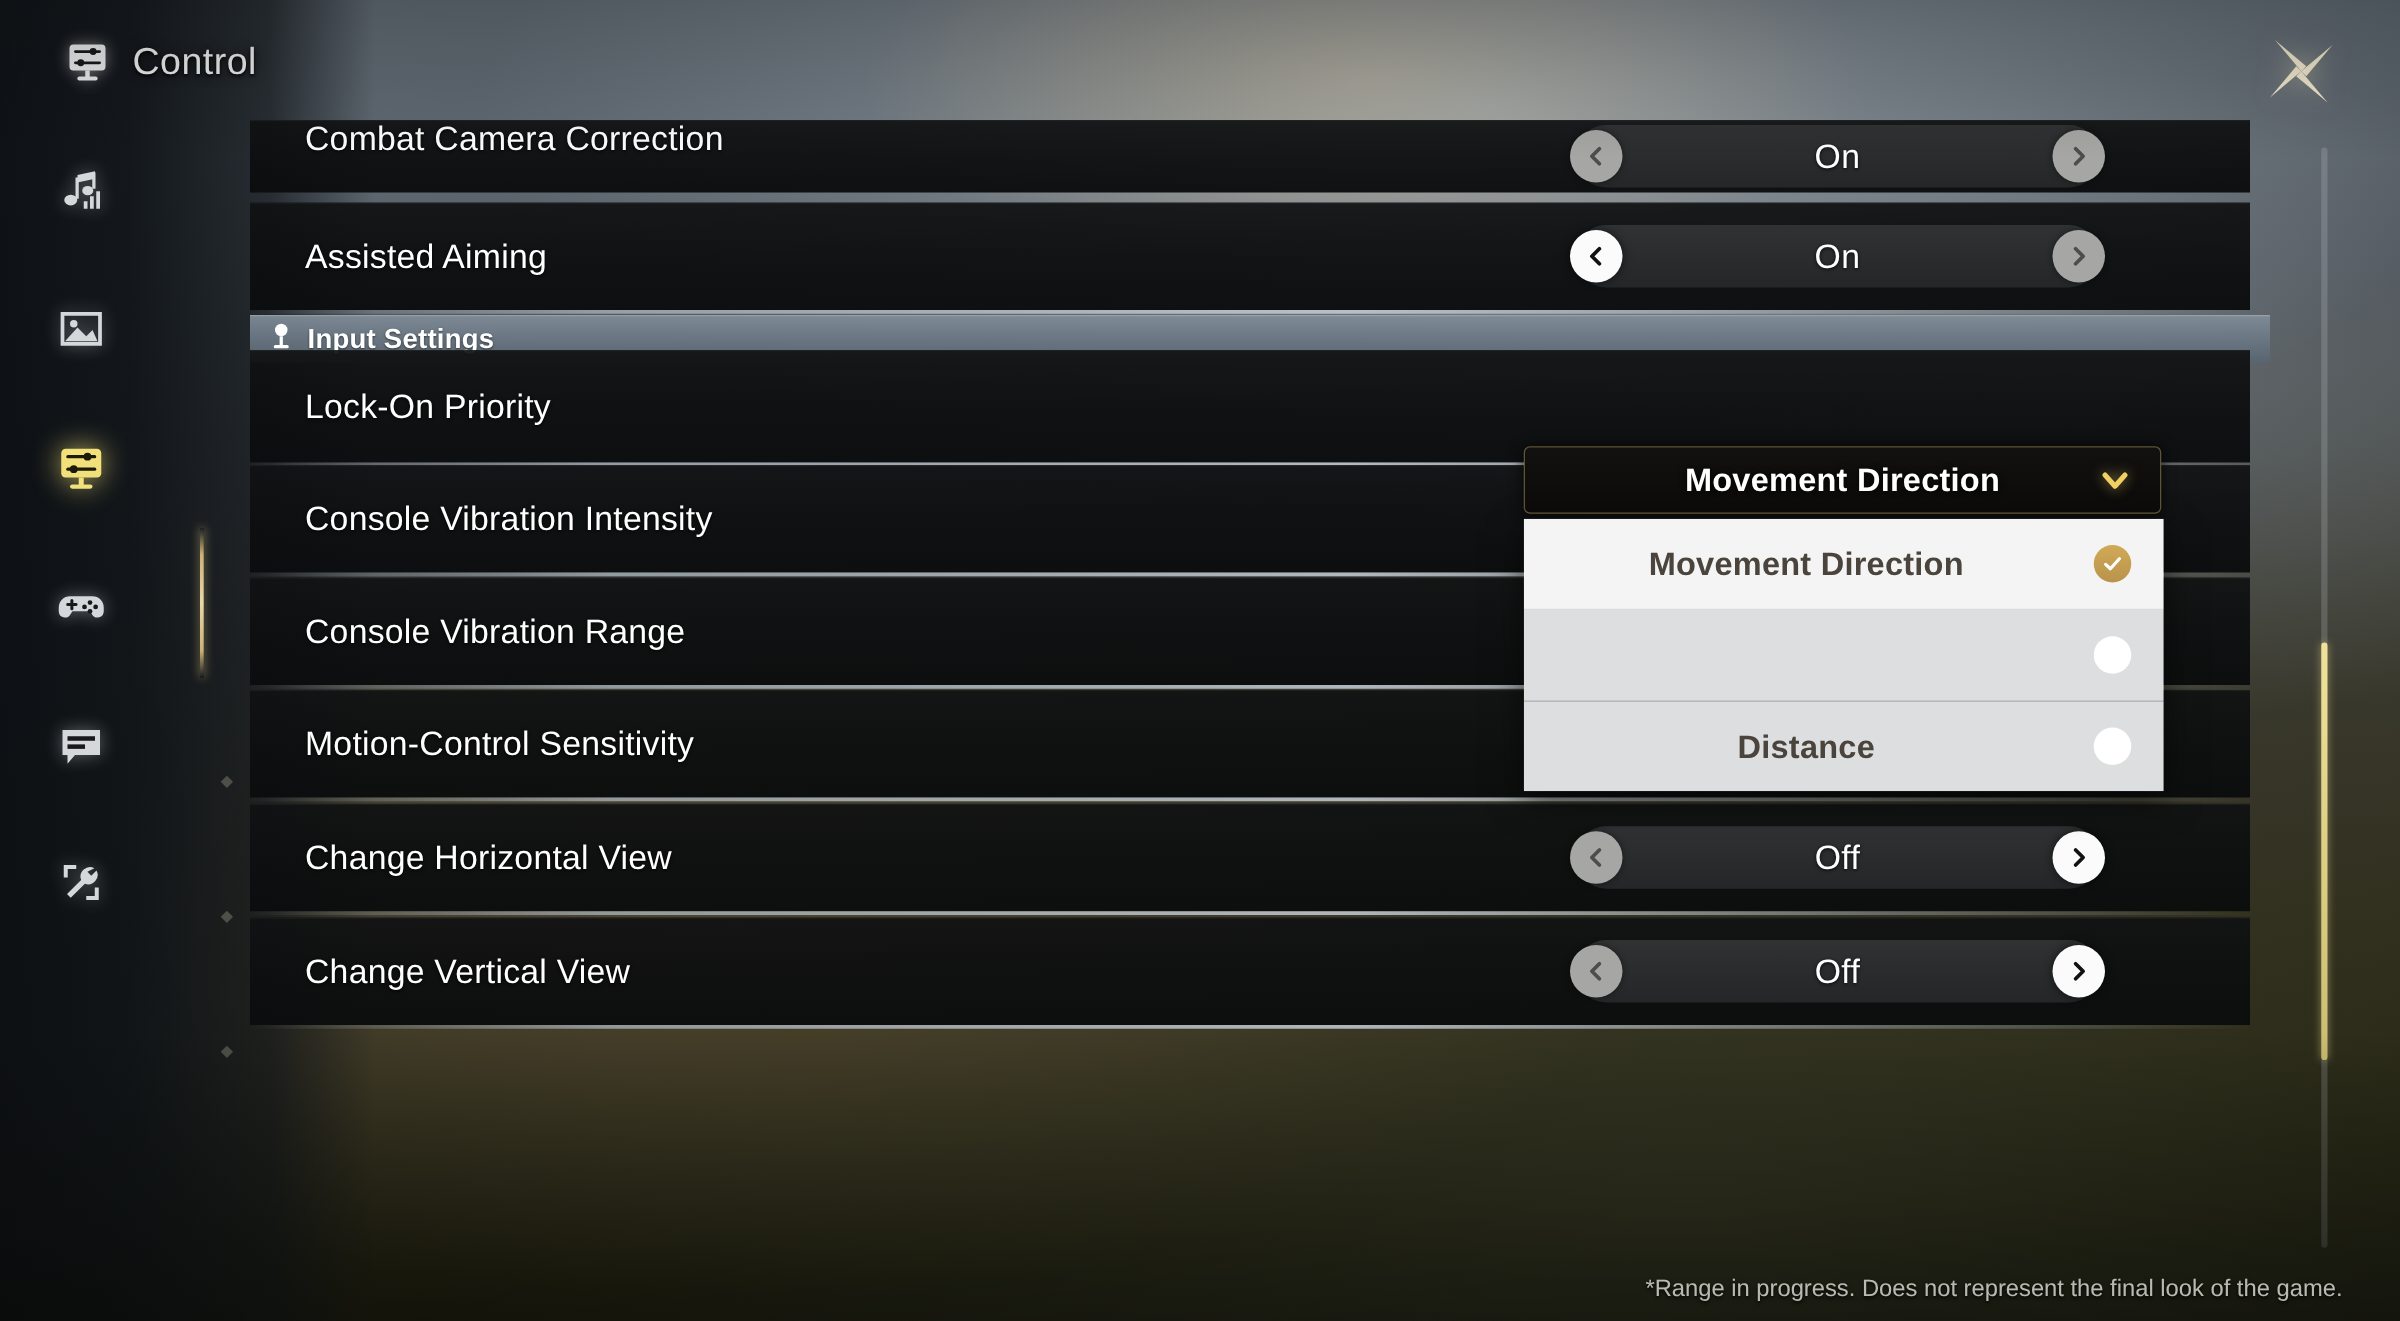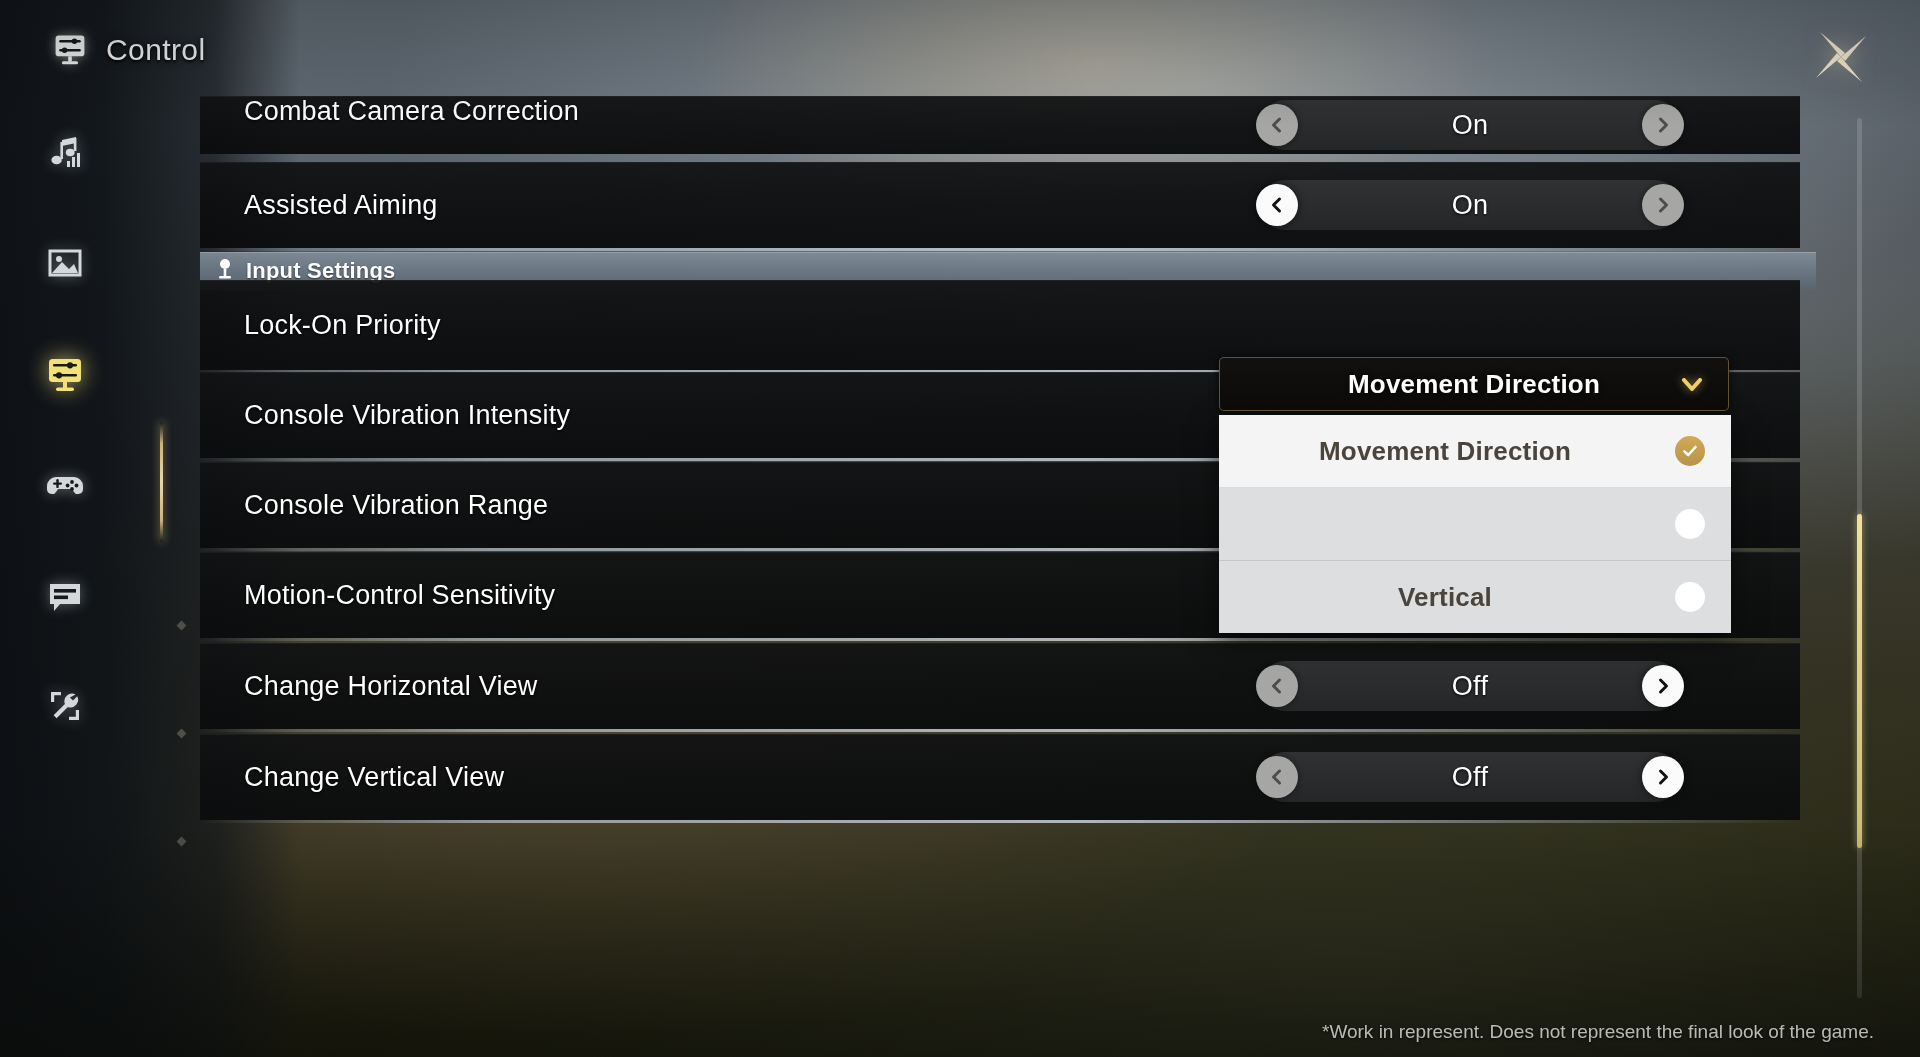--- a/index.html
+++ b/index.html
@@ -460,29 +460,29 @@
               <polyline points="4.5,10.5 8.3,14 15.5,6"></polyline>
             </svg>
         </span>
       </div>
 
       <div class="dd-opt unsel">
         <span class="dd-radio empty"></span>
       </div>
 
       <div class="dd-opt unsel">
-        <span class="dd-opt-label">Vertical</span>
+        <span class="dd-opt-label">Distance</span>
         <span class="dd-radio empty"></span>
       </div>
 
     </div>
   </div>
 
   <div class="scrollbar">
     <div class="sb-track"></div>
     <div class="sb-thumb" id="sb-thumb" style="top: 45%; height: 38%;"></div>
   </div>
 
   <div class="bg-vignette"></div>
 
-  <div class="footer">*Work in represent. Does not represent the final look of the game.</div>
+  <div class="footer">*Range in progress. Does not represent the final look of the game.</div>
 
 </div>
 
 </body></html>

